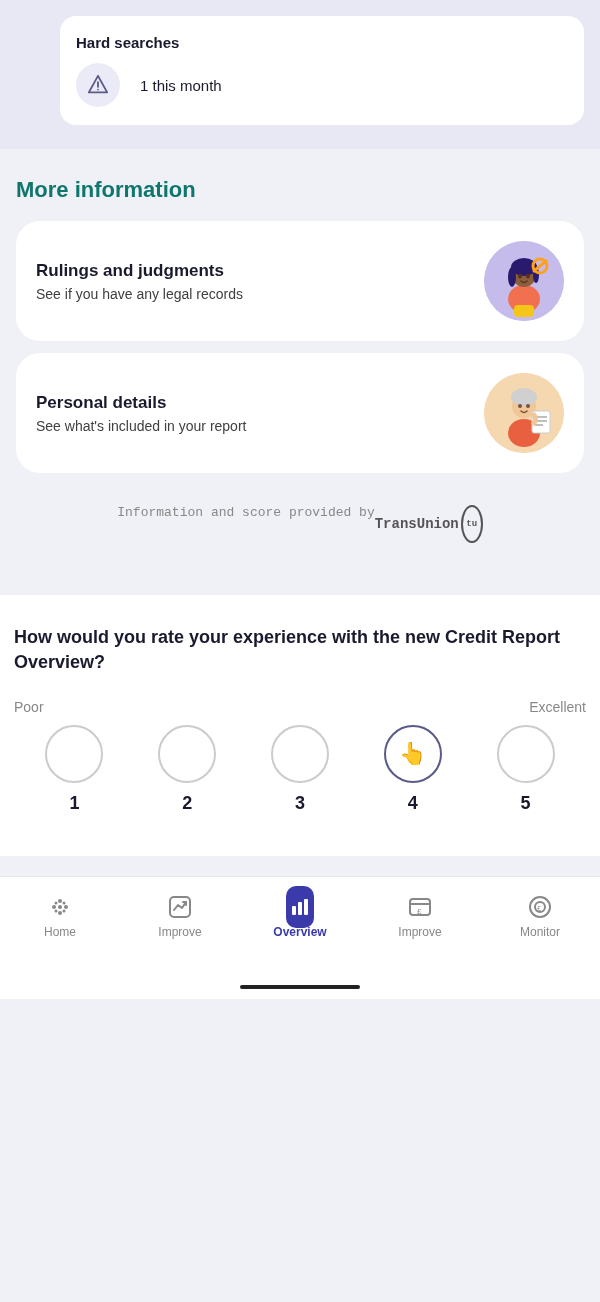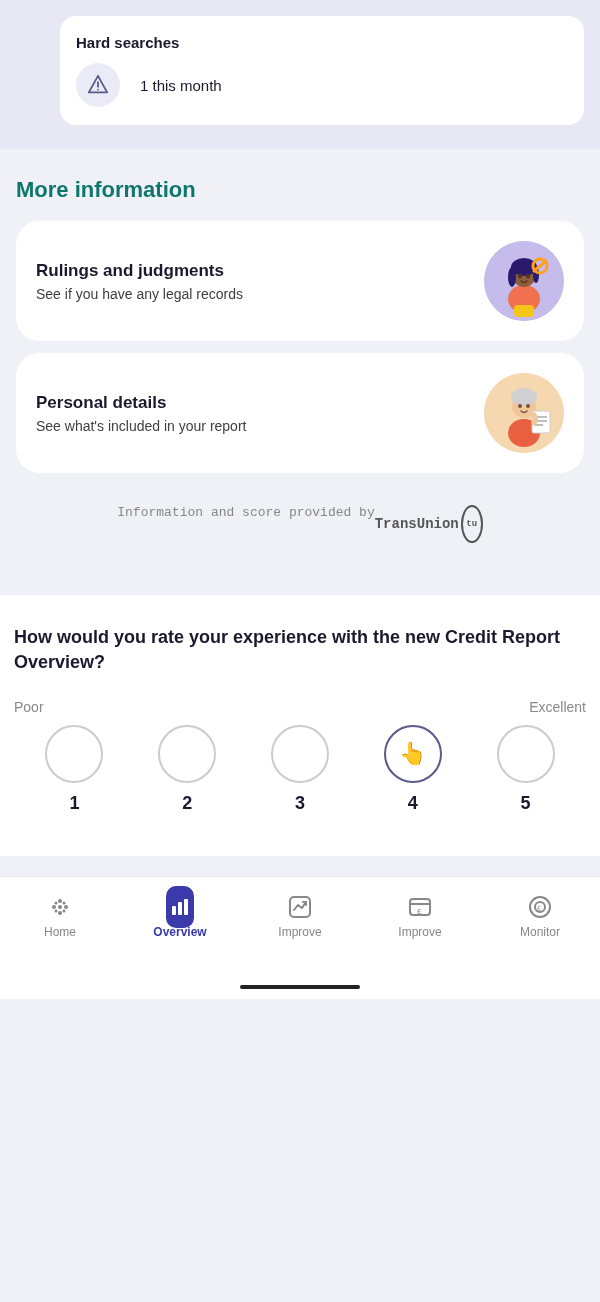--- a/index.html
+++ b/index.html
@@ -408,47 +408,47 @@
         <circle cx="9" cy="9" r="1.5" fill="#888"></circle>
         <circle cx="17" cy="9" r="1.5" fill="#888"></circle>
         <circle cx="9" cy="17" r="1.5" fill="#888"></circle>
         <circle cx="17" cy="17" r="1.5" fill="#888"></circle>
         <circle cx="13" cy="13" r="2" fill="#888"></circle>
       </svg>
     </div>
     <span class="nav-label">Home</span>
   </div>
 
+  <div class="nav-item">
+    <div class="nav-icon">
+      <svg width="26" height="26" viewBox="0 0 26 26" fill="none">
+        <rect x="3" y="3" width="20" height="20" rx="4" fill="none" stroke="#888" stroke-width="2"></rect>
+        <polyline points="7,16 11,11 15,14 19,8" stroke="#888" stroke-width="2" fill="none" stroke-linecap="round" stroke-linejoin="round"></polyline>
+        <polyline points="16,8 19,8 19,11" stroke="#888" stroke-width="2" fill="none" stroke-linecap="round" stroke-linejoin="round"></polyline>
+      </svg>
+    </div>
+    <span class="nav-label">Improve</span>
+  </div>
+
   <div class="nav-item active">
     <div class="nav-icon">
       <div class="nav-overview-bg">
         <svg width="22" height="22" viewBox="0 0 22 22" fill="none">
           <rect x="3" y="10" width="4" height="9" rx="1" fill="white"></rect>
           <rect x="9" y="6" width="4" height="13" rx="1" fill="white"></rect>
           <rect x="15" y="3" width="4" height="16" rx="1" fill="white"></rect>
         </svg>
       </div>
     </div>
     <span class="nav-label">Overview</span>
   </div>
 
   <div class="nav-item">
     <div class="nav-icon">
       <svg width="26" height="26" viewBox="0 0 26 26" fill="none">
-        <rect x="3" y="3" width="20" height="20" rx="4" fill="none" stroke="#888" stroke-width="2"></rect>
-        <polyline points="7,16 11,11 15,14 19,8" stroke="#888" stroke-width="2" fill="none" stroke-linecap="round" stroke-linejoin="round"></polyline>
-        <polyline points="16,8 19,8 19,11" stroke="#888" stroke-width="2" fill="none" stroke-linecap="round" stroke-linejoin="round"></polyline>
-      </svg>
-    </div>
-    <span class="nav-label">Improve</span>
-  </div>
-
-  <div class="nav-item">
-    <div class="nav-icon">
-      <svg width="26" height="26" viewBox="0 0 26 26" fill="none">
         <rect x="3" y="5" width="20" height="16" rx="3" fill="none" stroke="#888" stroke-width="2"></rect>
         <line x1="3" y1="10" x2="23" y2="10" stroke="#888" stroke-width="2"></line>
         <text x="10" y="20" font-size="8" fill="#888" font-family="sans-serif">£</text>
       </svg>
     </div>
     <span class="nav-label">Improve</span>
   </div>
 
   <div class="nav-item">
     <div class="nav-icon">

